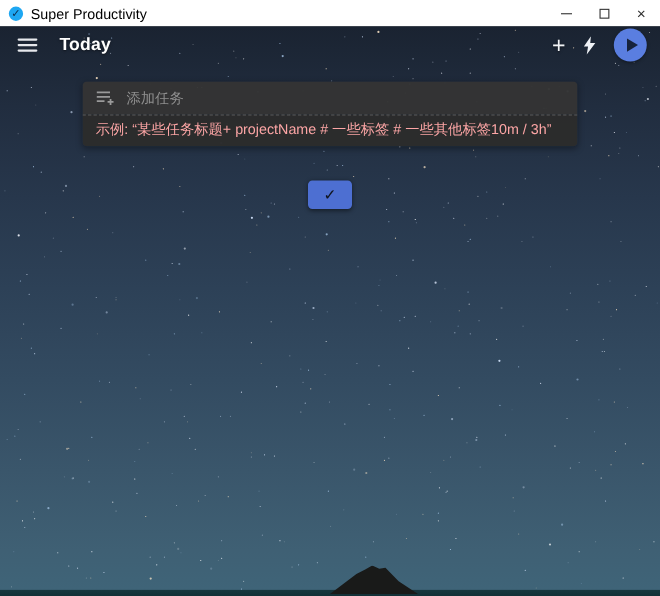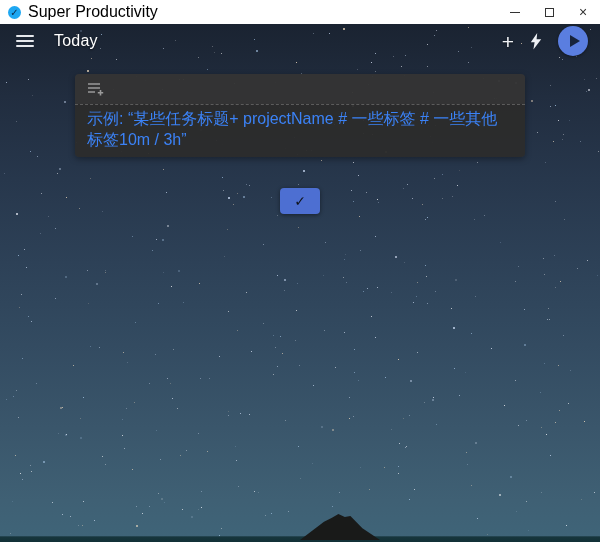--- a/index.html
+++ b/index.html
@@ -5,42 +5,42 @@
   * { box-sizing: border-box; margin: 0; padding: 0; }
   html, body { width: 600px; height: 542px; overflow: hidden; }
   body { font-family: "Liberation Sans", "DejaVu Sans", sans-serif; }
   .window { width: 600px; height: 542px; display: flex; flex-direction: column; background: #10161f; }
 
   
   .titlebar { height: 24px; background: #ffffff; display: flex; align-items: center; flex: 0 0 auto; }
   .titlebar-icon { width: 13px; height: 13px; border-radius: 50%; background: #1ea7f2; margin: 0 7px 0 8px;
                    display: flex; align-items: center; justify-content: center; color: #0b2a4a;
                    font-size: 10px; font-weight: 700; line-height: 13px; }
-  .titlebar-title { font-size: 16px; color: #000; flex: 1 1 auto; }
+  .titlebar-title { font-size: 13px; color: #000; flex: 1 1 auto; }
   .win-controls { display: flex; height: 100%; }
   .win-btn { width: 34px; height: 100%; display: flex; align-items: center; justify-content: center; color: #333; }
   .glyph-min { width: 10px; height: 1px; background: #333; display: block; }
   .glyph-max { width: 9px; height: 9px; border: 1px solid #333; display: block; }
   .glyph-close { font-size: 14px; line-height: 1; }
 
   
   .app { position: relative; flex: 1 1 auto; overflow: hidden;
          background: linear-gradient(180deg,
            #1a2331 0%, #212d3f 14%, #27374c 30%, #2d4157 46%,
            #334b61 62%, #3a566b 78%, #3f6074 92%, #3f6478 98.8%,
            #17363d 99%, #123036 100%); }
   .starfield { position: absolute; inset: 0; z-index: 0; pointer-events: none; }
   .mountain { position: absolute; bottom: 2px; left: 300px; width: 80px; height: 26px; background: #191a19; z-index: 0;
               clip-path: polygon(0% 100%, 30% 30%, 40% 14%, 48% 0%, 56% 12%, 63% 8%, 78% 55%, 100% 100%); }
 
   
   .toolbar { position: relative; z-index: 1; height: 34px; display: flex; align-items: center; padding: 0 12px 0 16px; }
   .menu-btn { width: 22px; display: flex; flex-direction: column; gap: 3px; cursor: pointer; }
   .menu-btn span { display: block; width: 18px; height: 2px; background: #e6e8ec; border-radius: 1px; }
-  .page-title { color: #ffffff; font-size: 16px; font-weight: 400; margin-left: 16px; letter-spacing: .2px;
+  .page-title { color: #ffffff; font-size: 16px; font-weight: 700; margin-left: 16px; letter-spacing: .2px;
                 text-shadow: 0 1px 2px rgba(0,0,0,.5); }
   .toolbar-spacer { flex: 1 1 auto; }
   .tb-icon-btn { width: 28px; height: 28px; display: flex; align-items: center; justify-content: center; cursor: pointer; }
   .plus-glyph { color: #f0f2f5; font-size: 21px; font-weight: 400; line-height: 1; text-shadow: 0 1px 2px rgba(0,0,0,.5); }
   .bolt-svg { display: block; }
   .play-btn { width: 30px; height: 30px; border-radius: 50%; background: #5a7ee0; margin-left: 8px;
               display: flex; align-items: center; justify-content: center; cursor: pointer;
               box-shadow: 0 1px 3px rgba(0,0,0,.4); }
   .play-tri { width: 0; height: 0; border-left: 10px solid #17233c; border-top: 6px solid transparent;
               border-bottom: 6px solid transparent; margin-left: 3px; }
@@ -50,21 +50,21 @@
   .welcome-heading { margin-top: 8px; color: #ffffff; font-size: 14px; font-weight: 600;
                      text-shadow: 0 1px 3px rgba(0,0,0,.8); }
   .add-task-panel { margin-top: 16px; width: 450px; border-radius: 4px; overflow: hidden;
                     box-shadow: 0 2px 6px rgba(0,0,0,.35); }
   .add-task-row { height: 30px; background: rgba(52,52,52,.96); display: flex; align-items: center; padding: 0 12px; }
   .playlist-add-icon { flex: 0 0 auto; margin-right: 10px; display: flex; }
   .add-task-input { flex: 1 1 auto; background: transparent; border: none; outline: none;
                     color: #d5d5d5; font-size: 13px; font-family: inherit; }
   .add-task-input::placeholder { color: #8f8f8f; opacity: 1; }
   .add-task-hint { background: rgba(44,44,44,.96); border-top: 1px dashed #5c5c5c;
-                   padding: 4px 12px 6px; color: #3b82f6; font-size: 16px; }
+                   padding: 4px 12px 6px; color: #fca5a5; font-size: 13px; }
   .ready-btn { margin-top: 31px; height: 26px; padding: 0 14px; border: none; border-radius: 4px;
                background: #4d6fd2; color: #10141c; font-size: 13px; font-family: inherit; font-weight: 500;
                display: inline-flex; align-items: center; gap: 8px; cursor: pointer;
                box-shadow: 0 1px 4px rgba(0,0,0,.45); }
   .ready-check { font-size: 14px; font-weight: 700; color: #10141c; }
 </style>
 </head>
 <body>
 
 <div class="window">
@@ -549,20 +549,21 @@
             <svg width="18" height="14" viewBox="0 0 18 14">
               <g stroke="#9a9a9a" stroke-width="1.6" fill="none">
                 <line x1="1" y1="2" x2="13" y2="2"></line>
                 <line x1="1" y1="6" x2="13" y2="6"></line>
                 <line x1="1" y1="10" x2="8" y2="10"></line>
                 <line x1="13.5" y1="8" x2="13.5" y2="13.4"></line>
                 <line x1="10.8" y1="10.7" x2="16.2" y2="10.7"></line>
               </g>
             </svg>
           </span>
+          <input class="add-task-input" value="" placeholder="添加任务" style="">
         </div>
         <div class="add-task-hint">示例: “某些任务标题+ projectName # 一些标签 # 一些其他标签10m / 3h”</div>
       </div>
 
       <button class="ready-btn">
         <span class="ready-check">✓</span>
       </button>
     </div>
   </div>
 </div>

